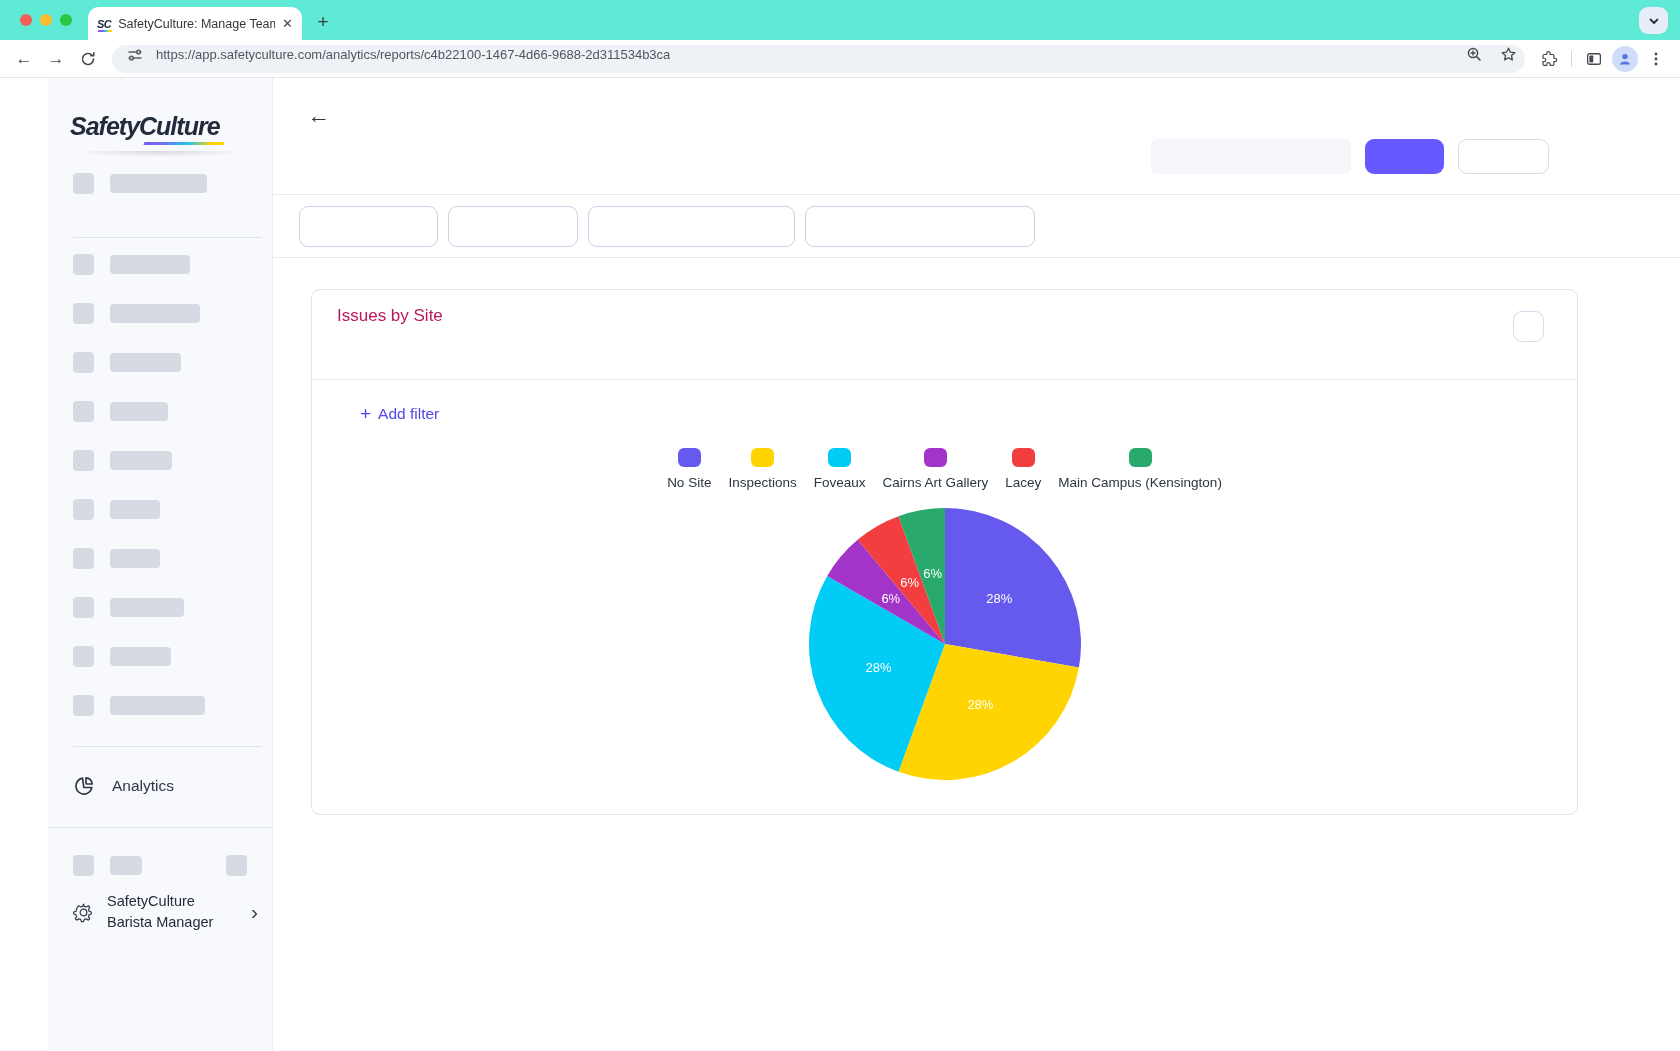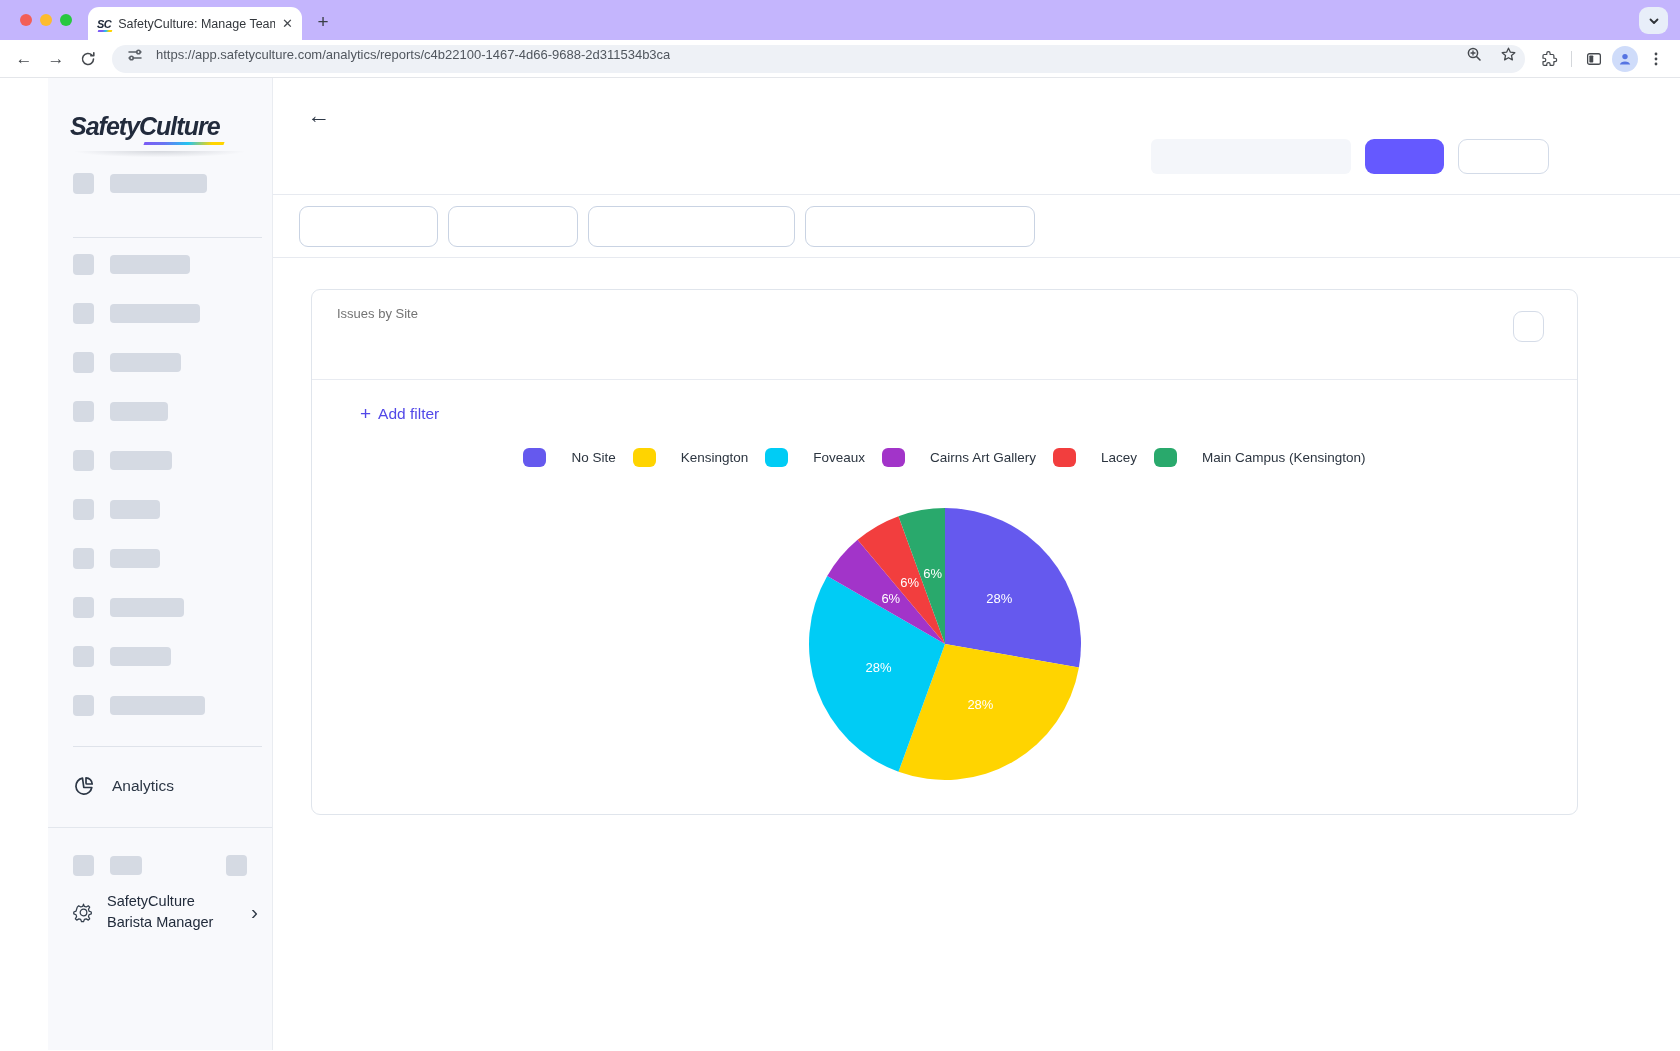--- a/index.html
+++ b/index.html
@@ -1,19 +1,19 @@
 <!DOCTYPE html>
 <html><head>
 <meta charset="utf-8">
 <style>
   * { margin:0; padding:0; box-sizing:border-box; }
   html,body { width:1680px; height:1051px; overflow:hidden; font-family:"Liberation Sans", sans-serif; background:#fff; }
 
   
-  .tabstrip { height:40px; background:#c4b5fd; display:flex; align-items:flex-end; position:relative; }
+  .tabstrip { height:40px; background:#5eead4; display:flex; align-items:flex-end; position:relative; }
   .traffic { position:absolute; left:20px; top:14px; display:flex; gap:8px; }
   .light { width:12px; height:12px; border-radius:50%; }
   .light.red { background:#f35f57; }
   .light.yellow { background:#fdbc2e; }
   .light.green { background:#28c840; }
   .tab { margin-left:88px; width:214px; height:33px; background:#fff; border-radius:11px 11px 0 0; display:flex; align-items:center; padding:0 9px; gap:7px; }
   .favicon { position:relative; font-style:italic; font-weight:800; font-size:11px; color:#202a3a; letter-spacing:-0.5px; flex:none; }
   .favicon::after { content:""; position:absolute; left:1px; right:-1px; bottom:-2px; height:2px;
       background:linear-gradient(90deg,#7b5bf5 0%,#7b5bf5 30%,#23c4f0 55%,#ffd400 80%); transform:skewX(-18deg); }
   .tab-title { flex:1; font-size:12.5px; color:#33373c; white-space:nowrap; overflow:hidden; }
@@ -60,27 +60,27 @@
   .btn-primary { width:79px; height:35px; border-radius:9px; background:#6559ff; border:none; }
   .btn-outline { width:91px; height:35px; border-radius:9px; background:#fff; border:1px solid #d3dbe8; }
 
   .filter-bar { height:63px; border-bottom:1px solid #e7eaf0; display:flex; align-items:center; gap:10px; padding-left:26px; }
   .filter-chip { height:41px; border:1px solid #c9d3e3; border-radius:9px; background:#fff; }
 
   .content { padding:31px 0 0 38px; }
   .card { width:1267px; height:526px; border:1px solid #e0e5ec; border-radius:9px; background:#fff; }
   .card-header { position:relative; height:90px; border-bottom:1px solid #e8ebf1; padding:13px 0 0 25px; }
   .metric-value { font-size:31px; font-weight:800; color:#252e3f; line-height:1.15; }
-  .metric-label { font-size:13px; color:#737373; margin-top:3px; }
+  .metric-label { font-size:17px; color:#be185d; margin-top:3px; }
   .card-menu-btn { position:absolute; right:33px; top:21px; width:31px; height:31px; border-radius:9px; border:1px solid #d5dce8; background:#fff; }
   .card-body { position:relative; height:434px; }
   .add-filter { position:absolute; left:48px; top:23px; display:flex; align-items:center; gap:7px; color:#5248e8; font-size:15.5px; font-weight:500; }
   .add-filter .plus { font-size:19px; font-weight:400; }
   .chart-legend { position:absolute; top:68px; left:0; right:0; display:flex; justify-content:center; gap:17px; }
-  .legend-item { display:flex; align-items:center; gap:25px; }
+  .legend-item { display:flex; align-items:center; gap:8px;flex-direction:column; }
   .legend-swatch { width:23px; height:19px; border-radius:6px; flex:none; }
   .legend-label { font-size:13.5px; color:#2c3540; }
   .pie-wrap { position:absolute; left:0; right:0; top:104px; display:flex; justify-content:center; }
   .pie-label { font-size:13px; fill:#ffffff; text-anchor:middle; font-family:"Liberation Sans", sans-serif; }
   svg.icon { display:block; }
 </style>
 </head>
 <body>
 
 <div class="tabstrip">
@@ -277,21 +277,21 @@
             <span class="plus">+</span>
             <span>Add filter</span>
           </div>
           <div class="chart-legend">
               <div class="legend-item">
                 <span class="legend-swatch" style="background: rgb(101, 89, 238);"></span>
                 <span class="legend-label">No Site</span>
               </div>
               <div class="legend-item">
                 <span class="legend-swatch" style="background: rgb(255, 212, 0);"></span>
-                <span class="legend-label">Kensington</span>
+                <span class="legend-label">Inspections</span>
               </div>
               <div class="legend-item">
                 <span class="legend-swatch" style="background: rgb(0, 204, 245);"></span>
                 <span class="legend-label">Foveaux</span>
               </div>
               <div class="legend-item">
                 <span class="legend-swatch" style="background: rgb(162, 52, 201);"></span>
                 <span class="legend-label">Cairns Art Gallery</span>
               </div>
               <div class="legend-item">

